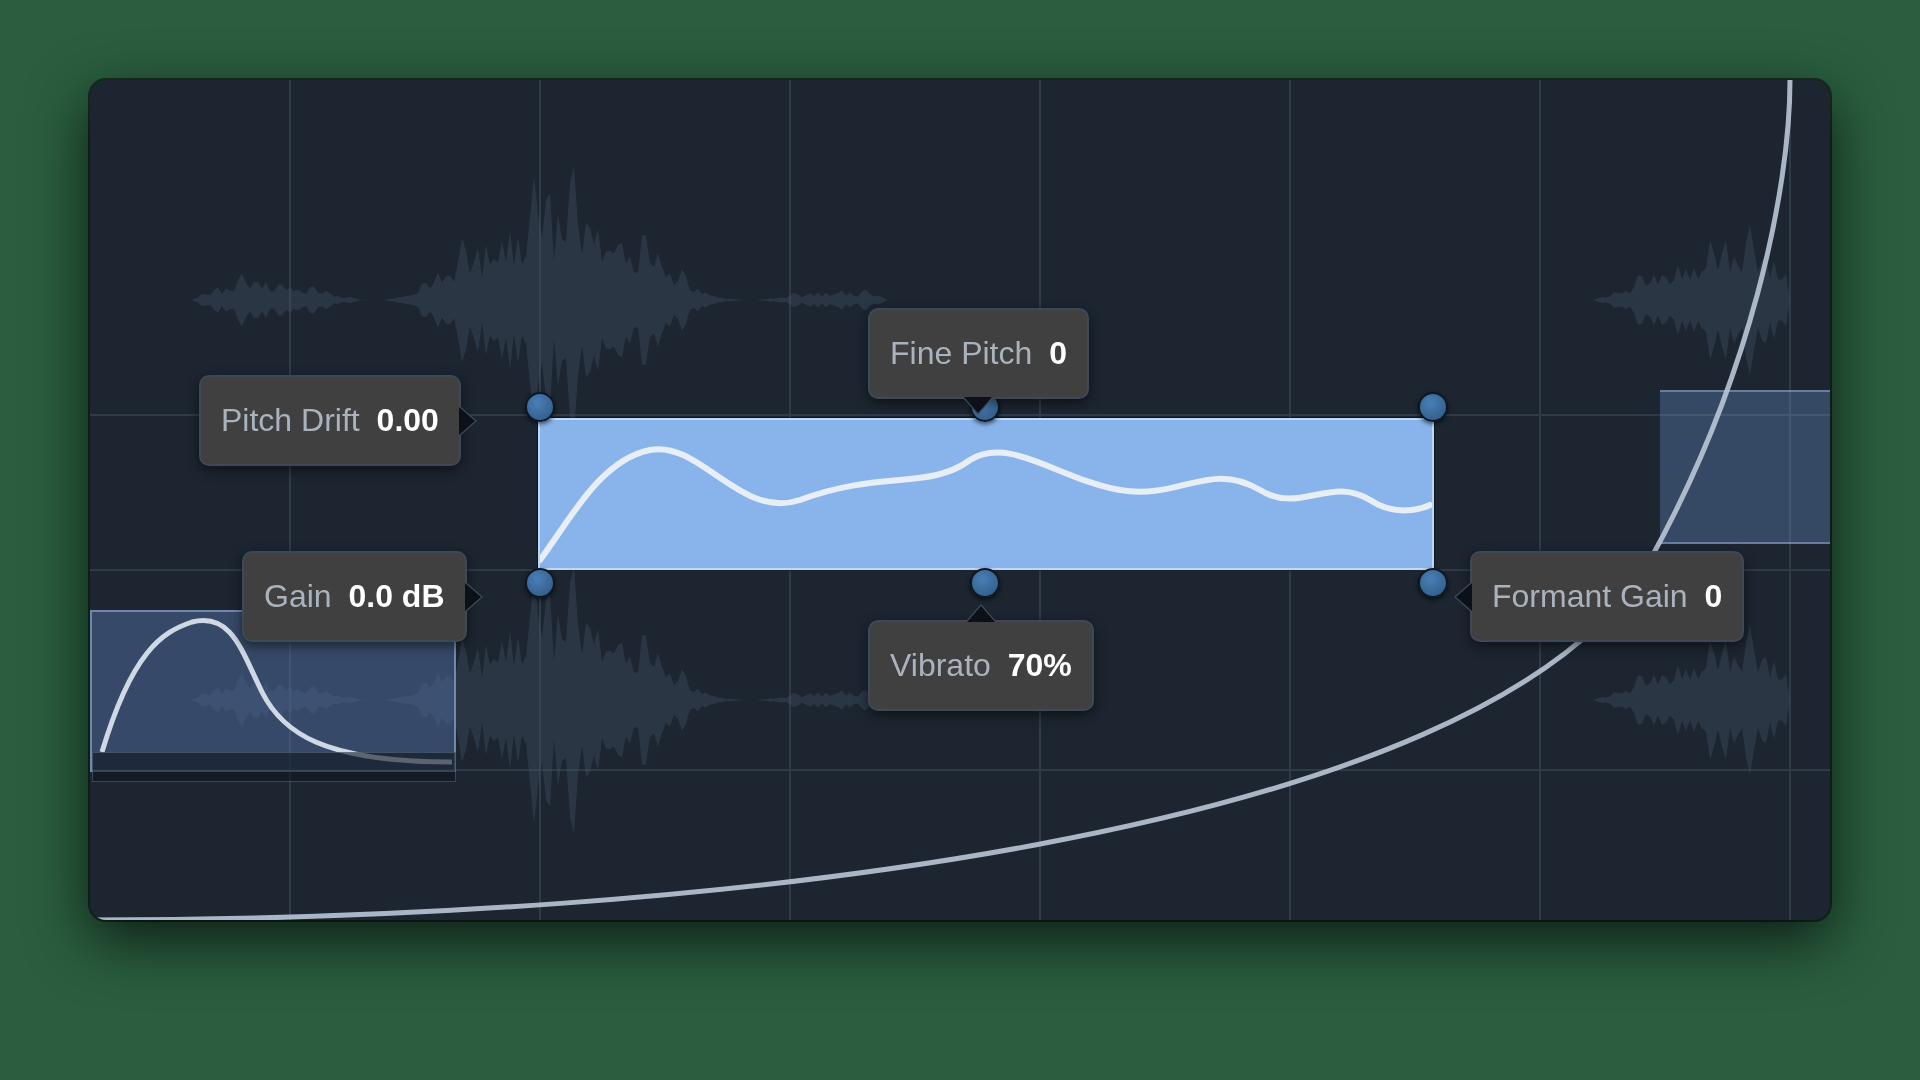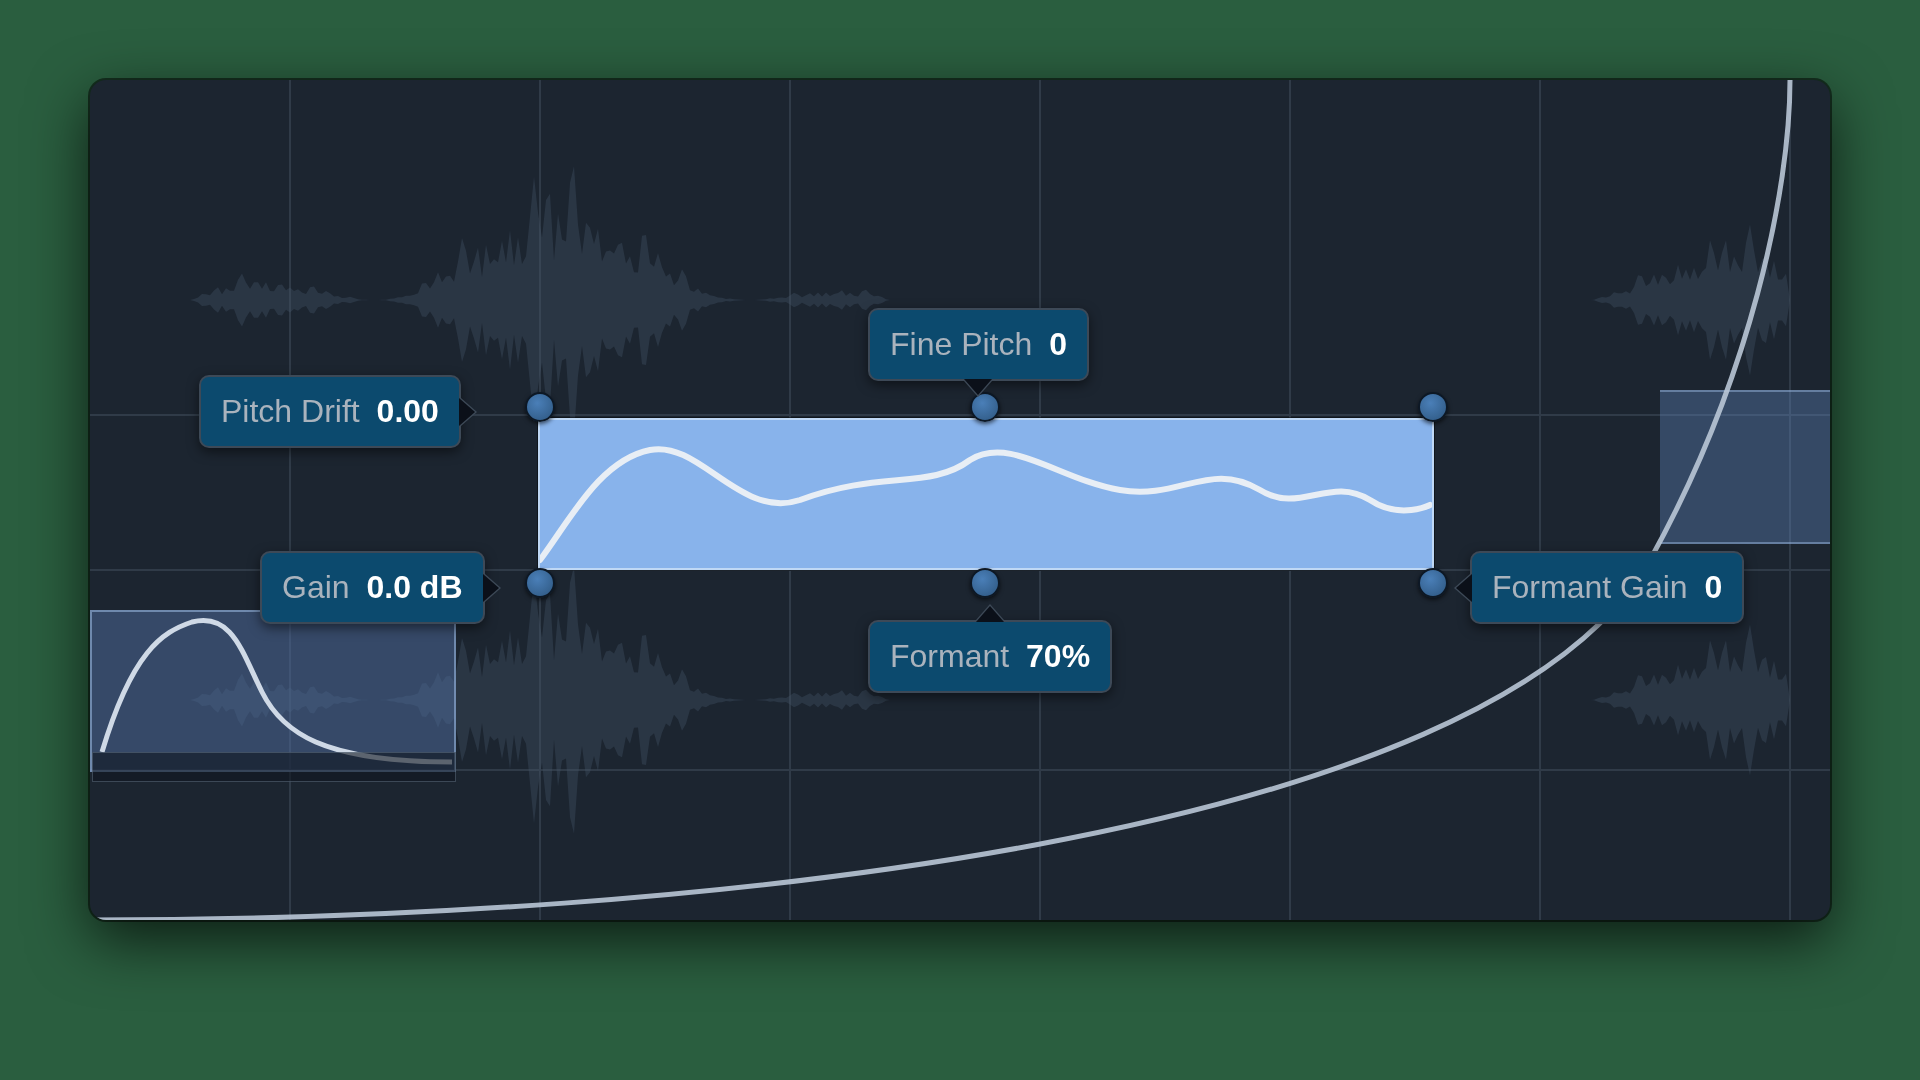--- a/index.html
+++ b/index.html
@@ -57,24 +57,24 @@
     position: absolute;
     width: 26px;
     height: 26px;
     border-radius: 50%;
     background: radial-gradient(circle at 40% 35%, #4a7fb8, #2d567f);
     border: 2px solid #0d1825;
     box-shadow: 0 2px 4px rgba(0,0,0,0.6);
   }
   .tooltip {
     position: absolute;
-    background: #0c4a6e;
+    background: #404040;
     border: 2px solid #3d4957;
     border-radius: 10px;
-    padding: 16px 20px;
+    padding: 25px 20px;
     color: #cfd6dd;
     font-size: 32px;
     white-space: nowrap;
     box-shadow: 0 4px 12px rgba(0,0,0,0.5);
   }
   .tooltip .val { color: #ffffff; font-weight: 600; margin-left: 8px; }
   .tooltip .lbl { color: #aab3bd; }
   .arrow {
     position: absolute;
     width: 0; height: 0;
@@ -164,28 +164,28 @@
     <div class="arrow arrow-right"></div>
   </div>
 
   <div class="tooltip" style="left:778px; top:228px">
     <span class="lbl">Fine Pitch</span>
     <span class="val">0</span>
     <div class="arrow arrow-down"></div>
   </div>
 
 
-  <div class="tooltip" style="left:170px; top:471px">
+  <div class="tooltip" style="left:152px; top:471px">
     <span class="lbl">Gain</span>
     <span class="val">0.0 dB</span>
     <div class="arrow arrow-right"></div>
   </div>
 
   <div class="tooltip" style="left:778px; top:540px">
-    <span class="lbl">Formant</span>
+    <span class="lbl">Vibrato</span>
     <span class="val">70%</span>
     <div class="arrow arrow-up"></div>
   </div>
 
   <div class="tooltip" style="left:1380px; top:471px">
     <span class="lbl">Formant Gain</span>
     <span class="val">0</span>
     <div class="arrow arrow-left"></div>
   </div>
 

